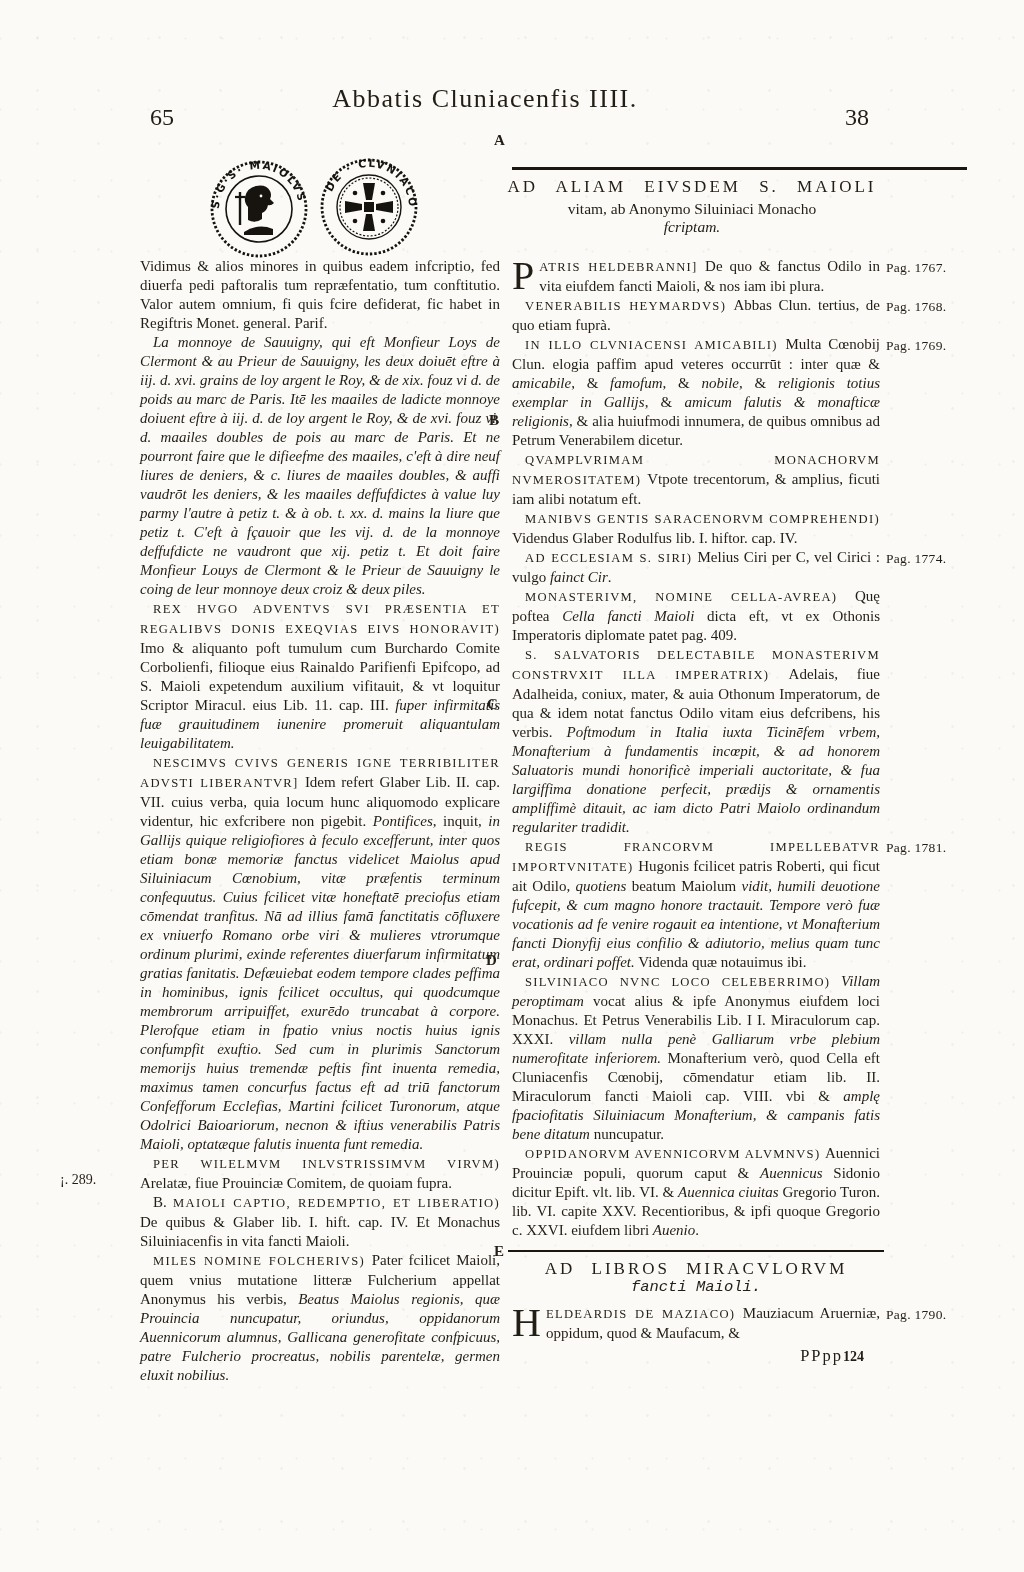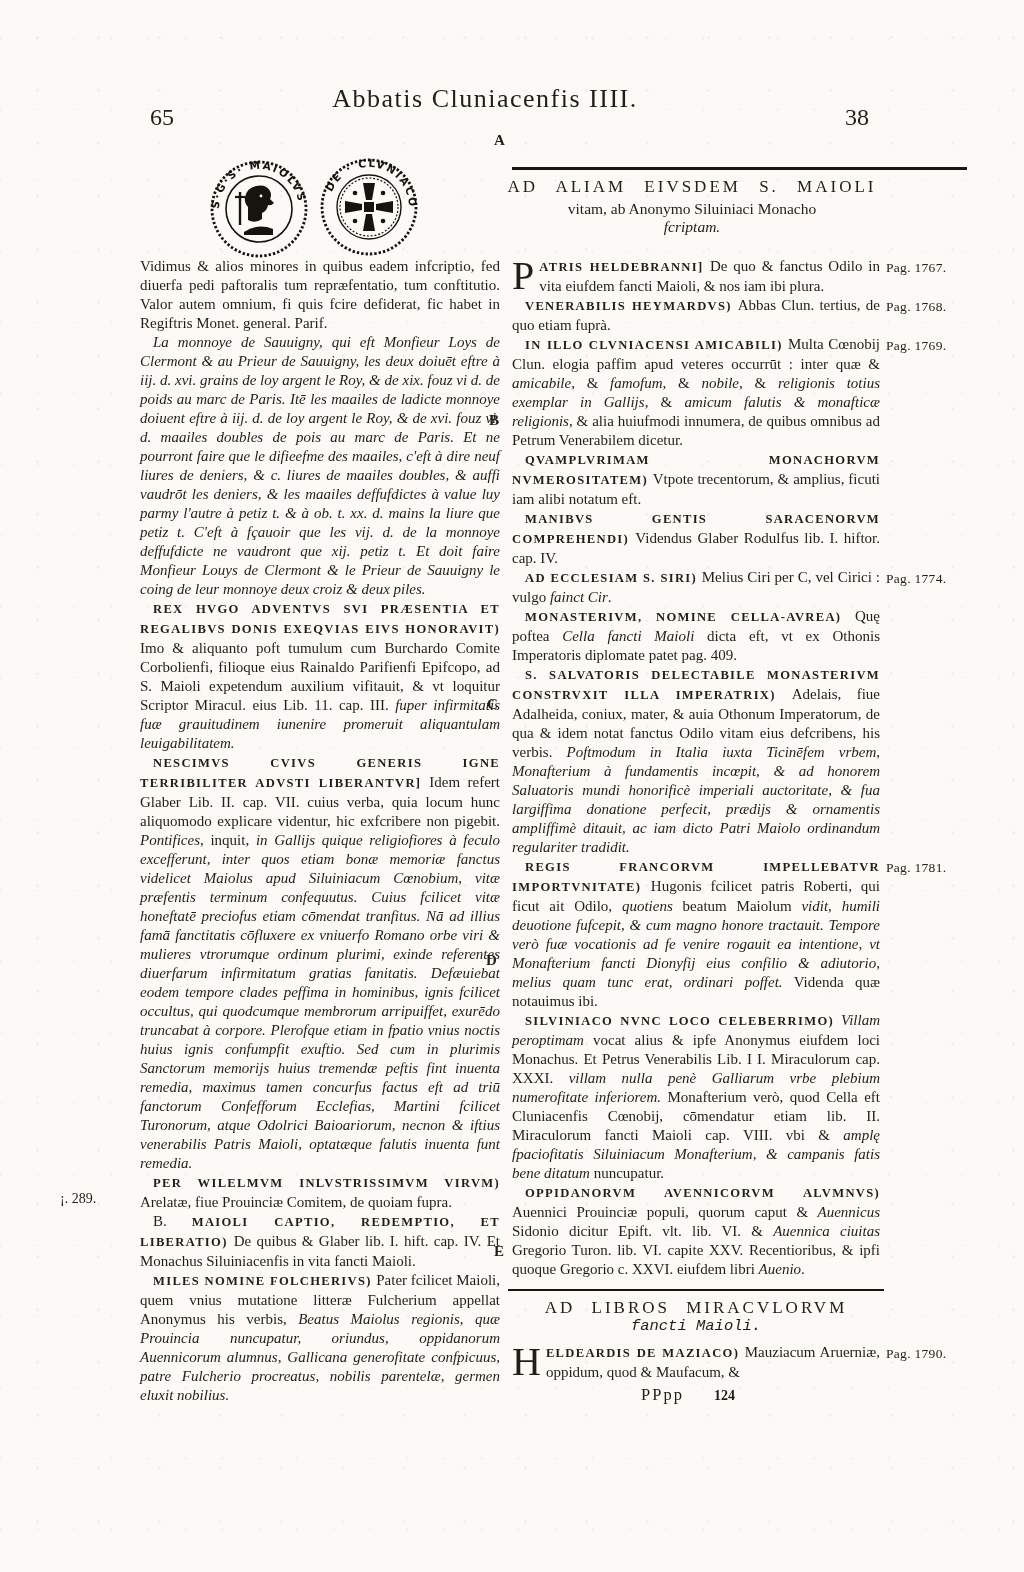--- a/index.html
+++ b/index.html
@@ -33,32 +33,32 @@
   .ch-line1{font-size:17px; letter-spacing:3px; word-spacing:11px; white-space:nowrap;}
   .ch-line2{font-size:15.5px; margin-top:3px;}
   .ch-line3{font-style:italic; font-size:15.5px;}
   .col{position:absolute; top:257px; font-size:15px; line-height:19px; text-align:justify;}
   .left-col{left:140px; width:360px;}
   .right-col{left:512px; width:368px;}
   .col p{margin:0; text-indent:13px; position:relative;}
   .col p.noindent{text-indent:0;}
   .s-r{}
   .s-i{font-style:italic;}
-  .s-sc{font-size:12.6px; letter-spacing:1.3px;font-weight:bold;}
+  .s-sc{font-size:12.6px; letter-spacing:1.3px;}
   .s-dc{float:left; font-size:40px; line-height:31px; padding:3px 5px 0 0;}
   .mnote{position:absolute; left:374px; top:1px; width:110px; font-size:13.5px;
     letter-spacing:0.3px; white-space:nowrap; text-indent:0; text-align:left; font-style:normal;}
   .mnote-left{position:absolute; left:-80px; top:16px; width:72px; font-size:14px;
     white-space:nowrap; text-indent:0; font-style:normal;}
   .rule2{height:2px; background:#1b1610; margin:10px 0 7px -4px; width:376px;}
   .sec-heading{text-align:center; font-size:17px; letter-spacing:3px; word-spacing:9px;
     text-indent:0 !important;}
   .sec-sub{text-align:center; font-style:italic; font-size:15.5px; text-indent:0 !important;
     margin-bottom:7px !important;font-family:Liberation Mono, monospace;}
-  .signature{display:flex; justify-content:center; align-items:baseline; gap:30px;
+  .signature{display:flex; justify-content:flex-end; align-items:baseline; 
     padding-right:16px; margin-top:3px;}
   .sig-mark{font-size:16.5px; letter-spacing:2px;}
   .sig-num{font-size:14px; font-weight:bold;}
   svg .ink{fill:#17130e;}
   svg .ink-stroke{stroke:#17130e; fill:none;}
   svg text{font-family:"DejaVu Sans",sans-serif; font-weight:bold; fill:#17130e;}
 </style>
 </head>
 <body>
 

